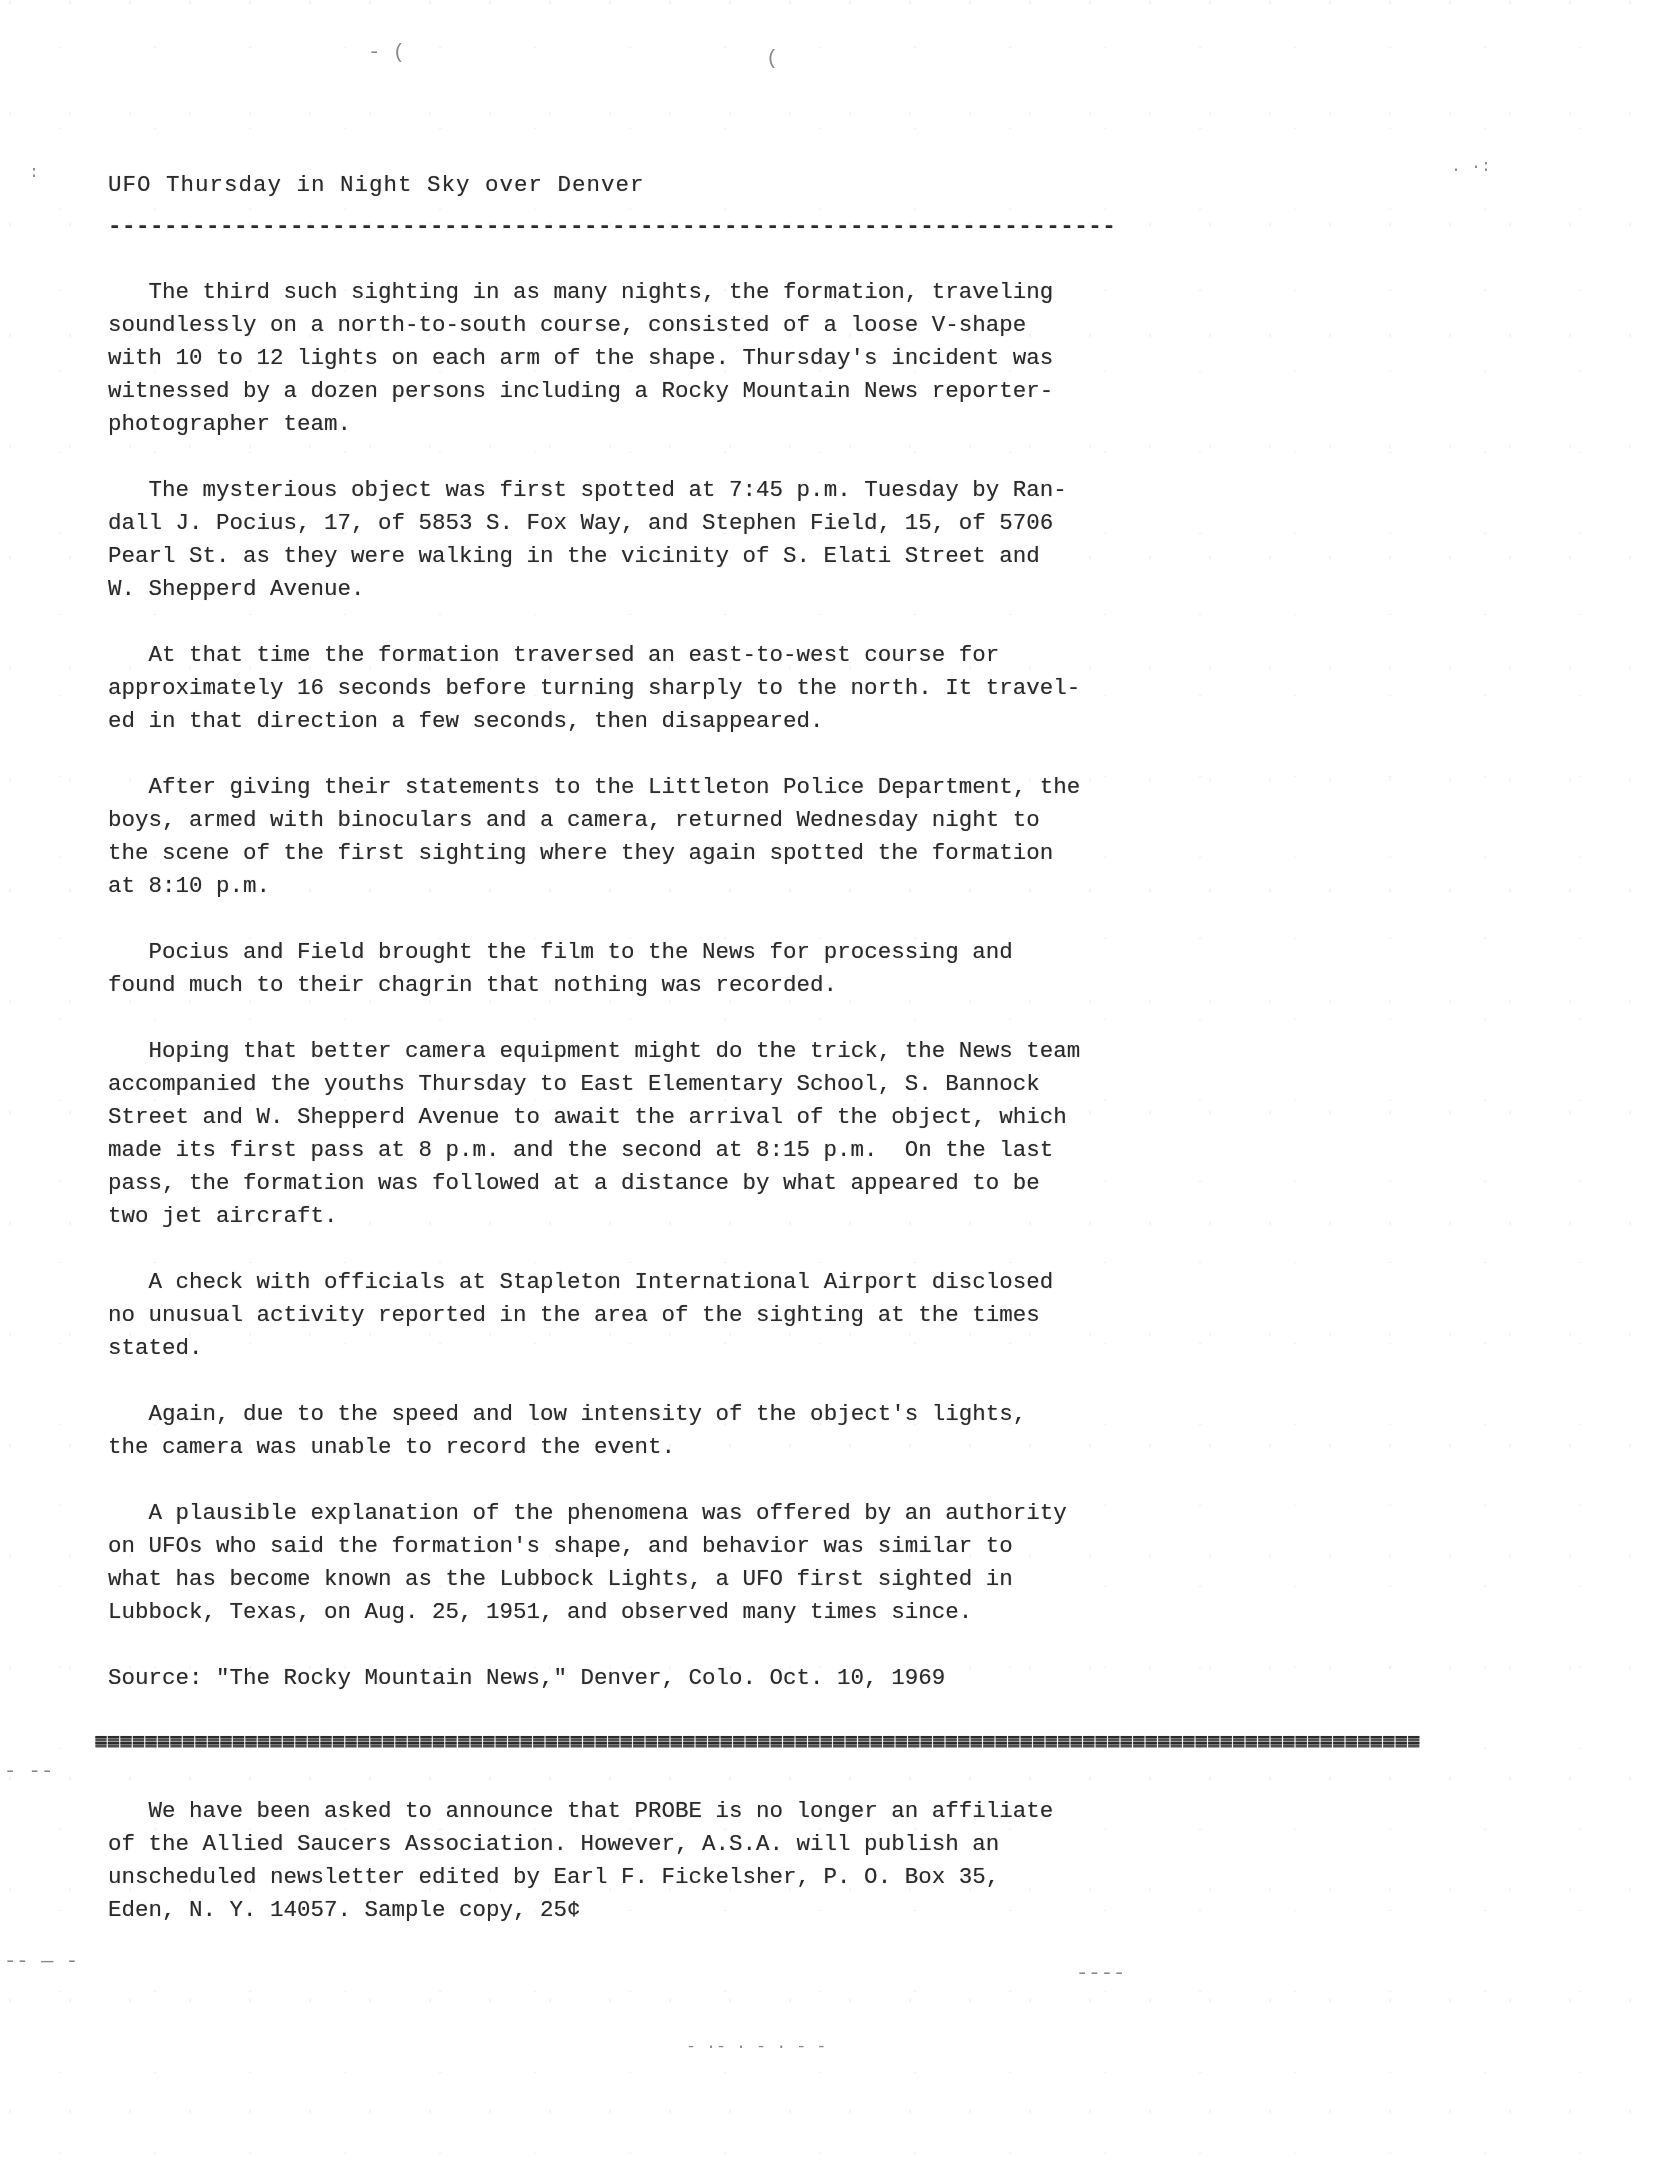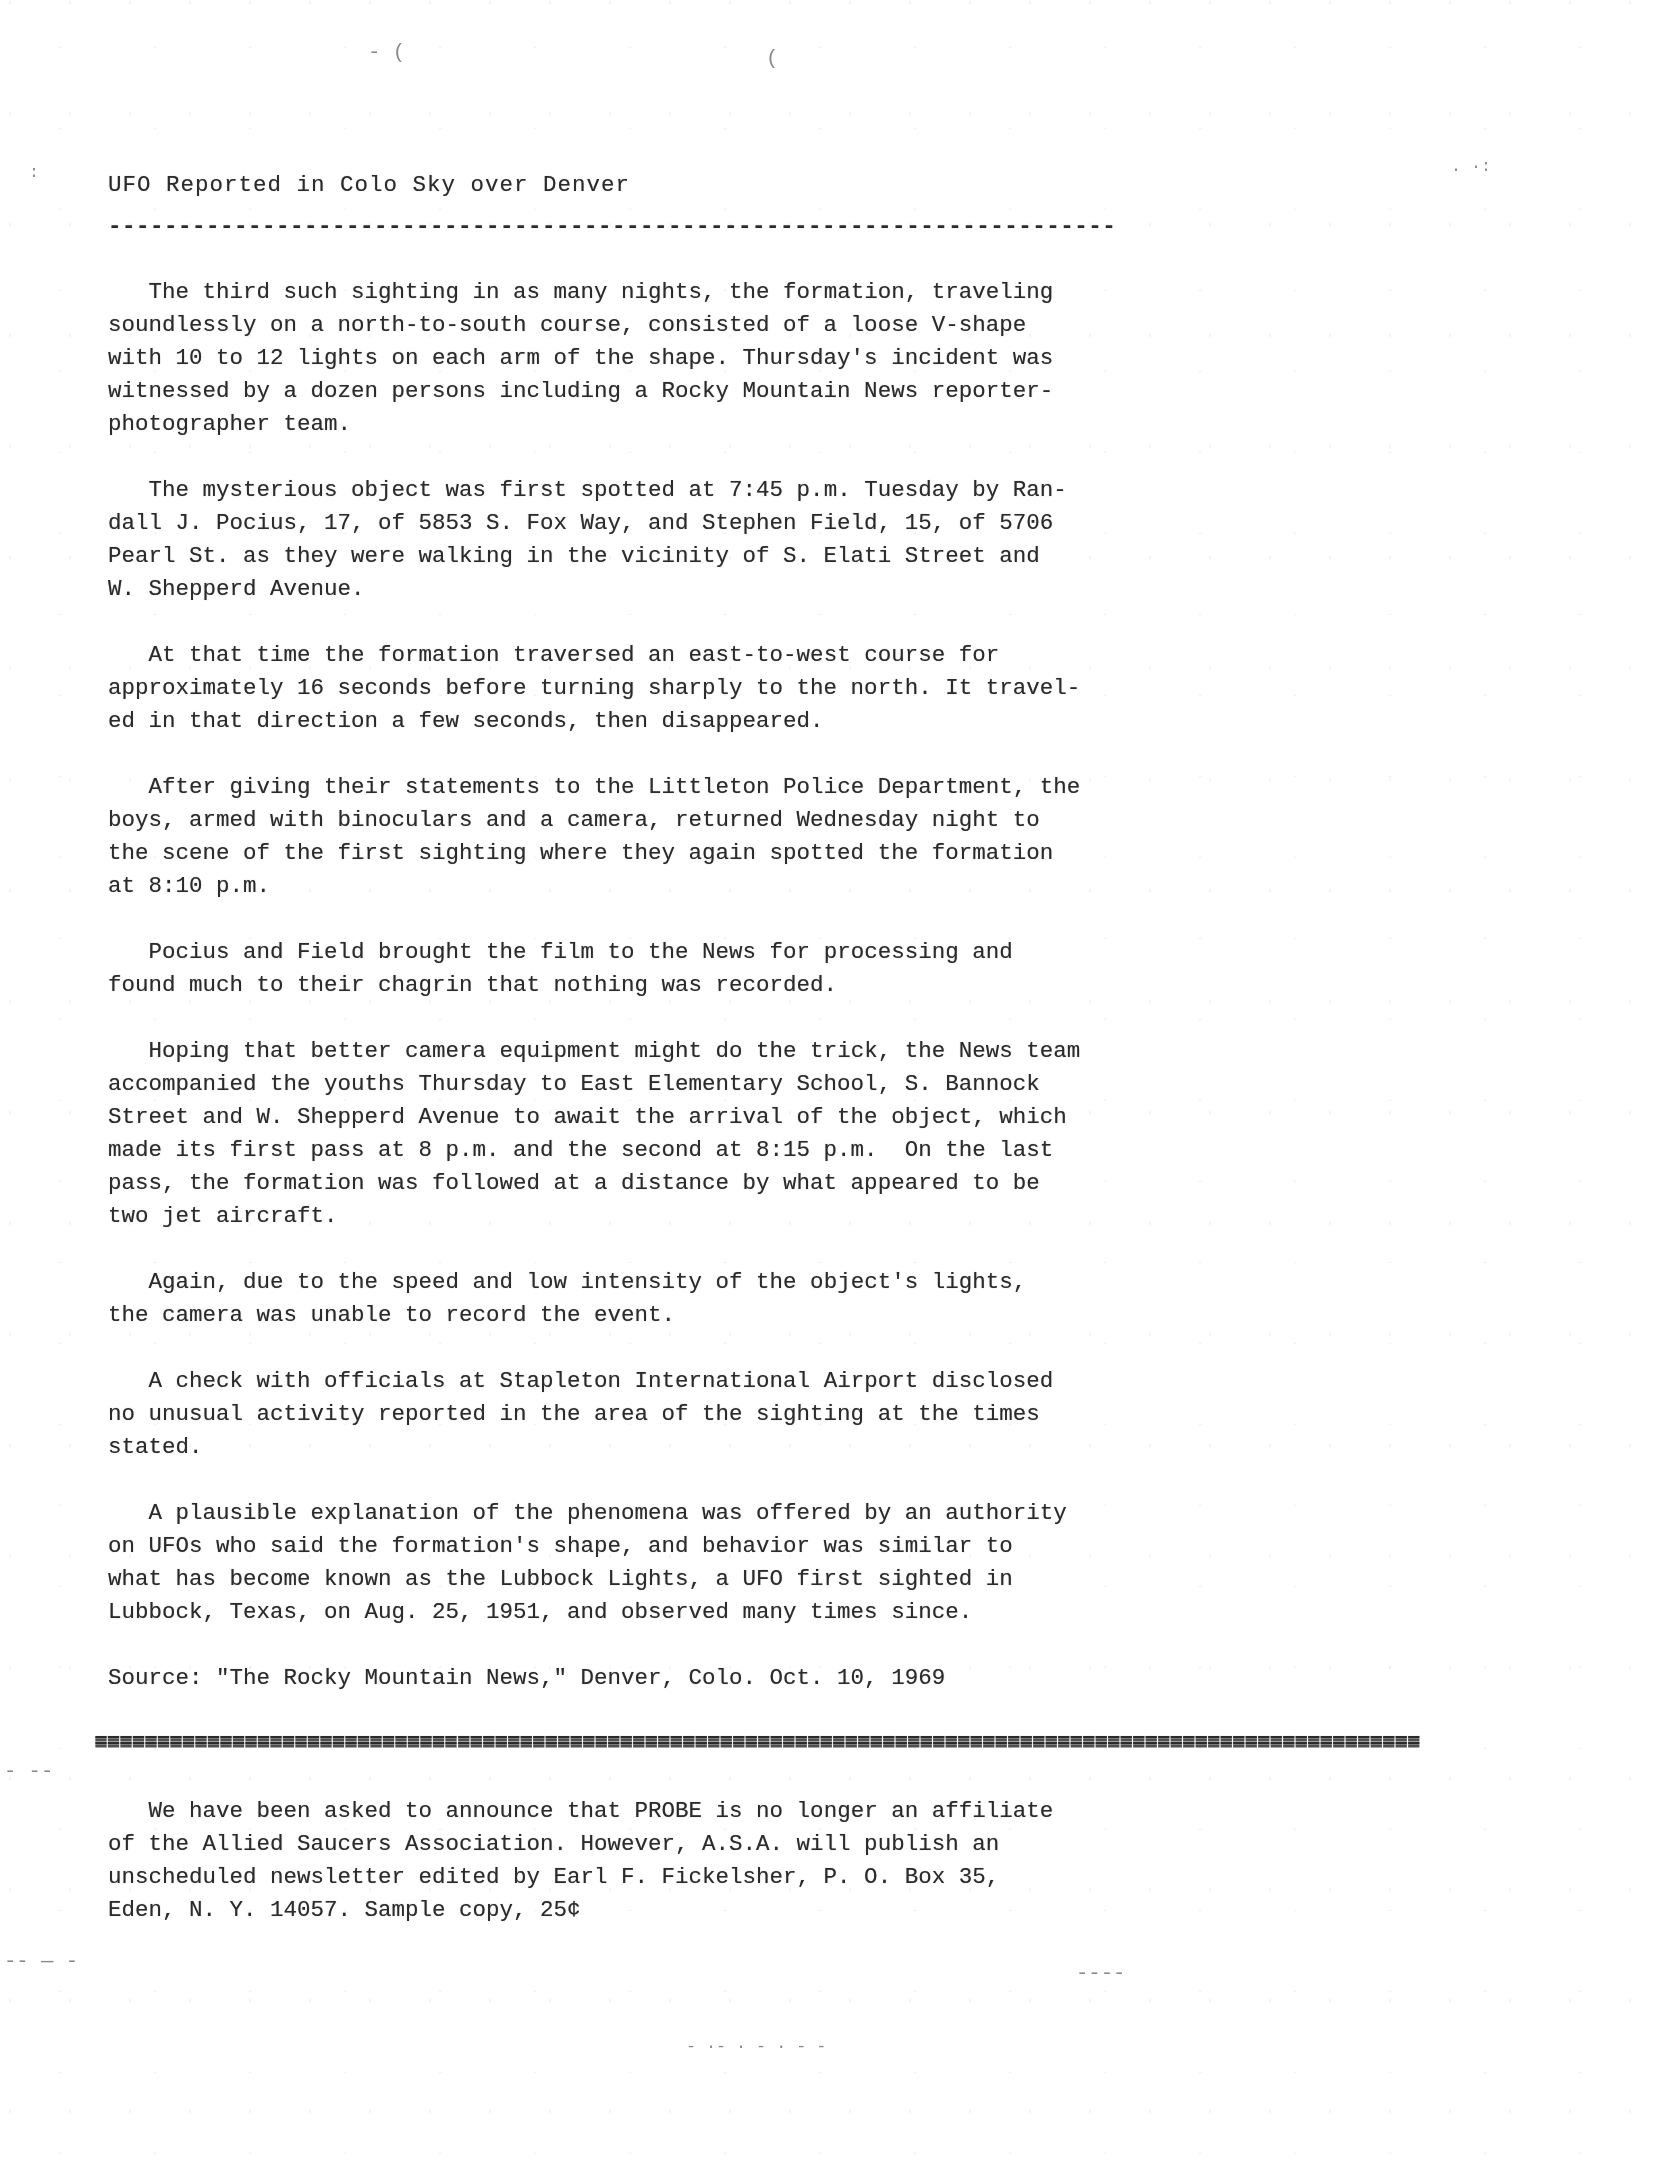--- a/index.html
+++ b/index.html
@@ -80,21 +80,21 @@
   <span class="artifact" style="left:766px; top:47px;">(</span>
   <span class="artifact" style="left:29px; top:163px; font-size:16.7px;">:</span>
   <span class="artifact" style="left:1451px; top:157px; font-size:16.7px;">. ·:</span>
   <span class="artifact" style="left:3.9px; top:1760px;">- --</span>
   <span class="artifact" style="left:3.9px; top:1950px;">-- — -</span>
   <span class="artifact" style="left:1076px; top:1962px;">----</span>
   <span class="artifact" style="left:686px; top:2037px; font-size:16.7px;">- ·- · - · - -</span>
 
   <div class="doc-text">
 
-    <h1 class="title">UFO Reported in Colo Sky over Denver</h1>
+    <h1 class="title">UFO Thursday in Night Sky over Denver</h1>
 
     <div class="sep-dashed">------------------------------------------------------------------------</div>
 
     <p class="body-para">   The third such sighting in as many nights, the formation, traveling
 soundlessly on a north-to-south course, consisted of a loose V-shape
 with 10 to 12 lights on each arm of the shape. Thursday's incident was
 witnessed by a dozen persons including a Rocky Mountain News reporter-
 photographer team.</p>
     <p class="body-para">   The mysterious object was first spotted at 7:45 p.m. Tuesday by Ran-
 dall J. Pocius, 17, of 5853 S. Fox Way, and Stephen Field, 15, of 5706
@@ -108,25 +108,25 @@
 the scene of the first sighting where they again spotted the formation
 at 8:10 p.m.</p>
     <p class="body-para">   Pocius and Field brought the film to the News for processing and
 found much to their chagrin that nothing was recorded.</p>
     <p class="body-para">   Hoping that better camera equipment might do the trick, the News team
 accompanied the youths Thursday to East Elementary School, S. Bannock
 Street and W. Shepperd Avenue to await the arrival of the object, which
 made its first pass at 8 p.m. and the second at 8:15 p.m.  On the last
 pass, the formation was followed at a distance by what appeared to be
 two jet aircraft.</p>
-    <p class="body-para">   Again, due to the speed and low intensity of the object's lights,
-the camera was unable to record the event.</p>
     <p class="body-para">   A check with officials at Stapleton International Airport disclosed
 no unusual activity reported in the area of the sighting at the times
 stated.</p>
+    <p class="body-para">   Again, due to the speed and low intensity of the object's lights,
+the camera was unable to record the event.</p>
     <p class="body-para">   A plausible explanation of the phenomena was offered by an authority
 on UFOs who said the formation's shape, and behavior was similar to
 what has become known as the Lubbock Lights, a UFO first sighted in
 Lubbock, Texas, on Aug. 25, 1951, and observed many times since.</p>
 
     <p class="src-line">Source: "The Rocky Mountain News," Denver, Colo. Oct. 10, 1969</p>
 
     <div class="sep-double">==========================================================================================================</div>
 
     <p class="announce">   We have been asked to announce that PROBE is no longer an affiliate

